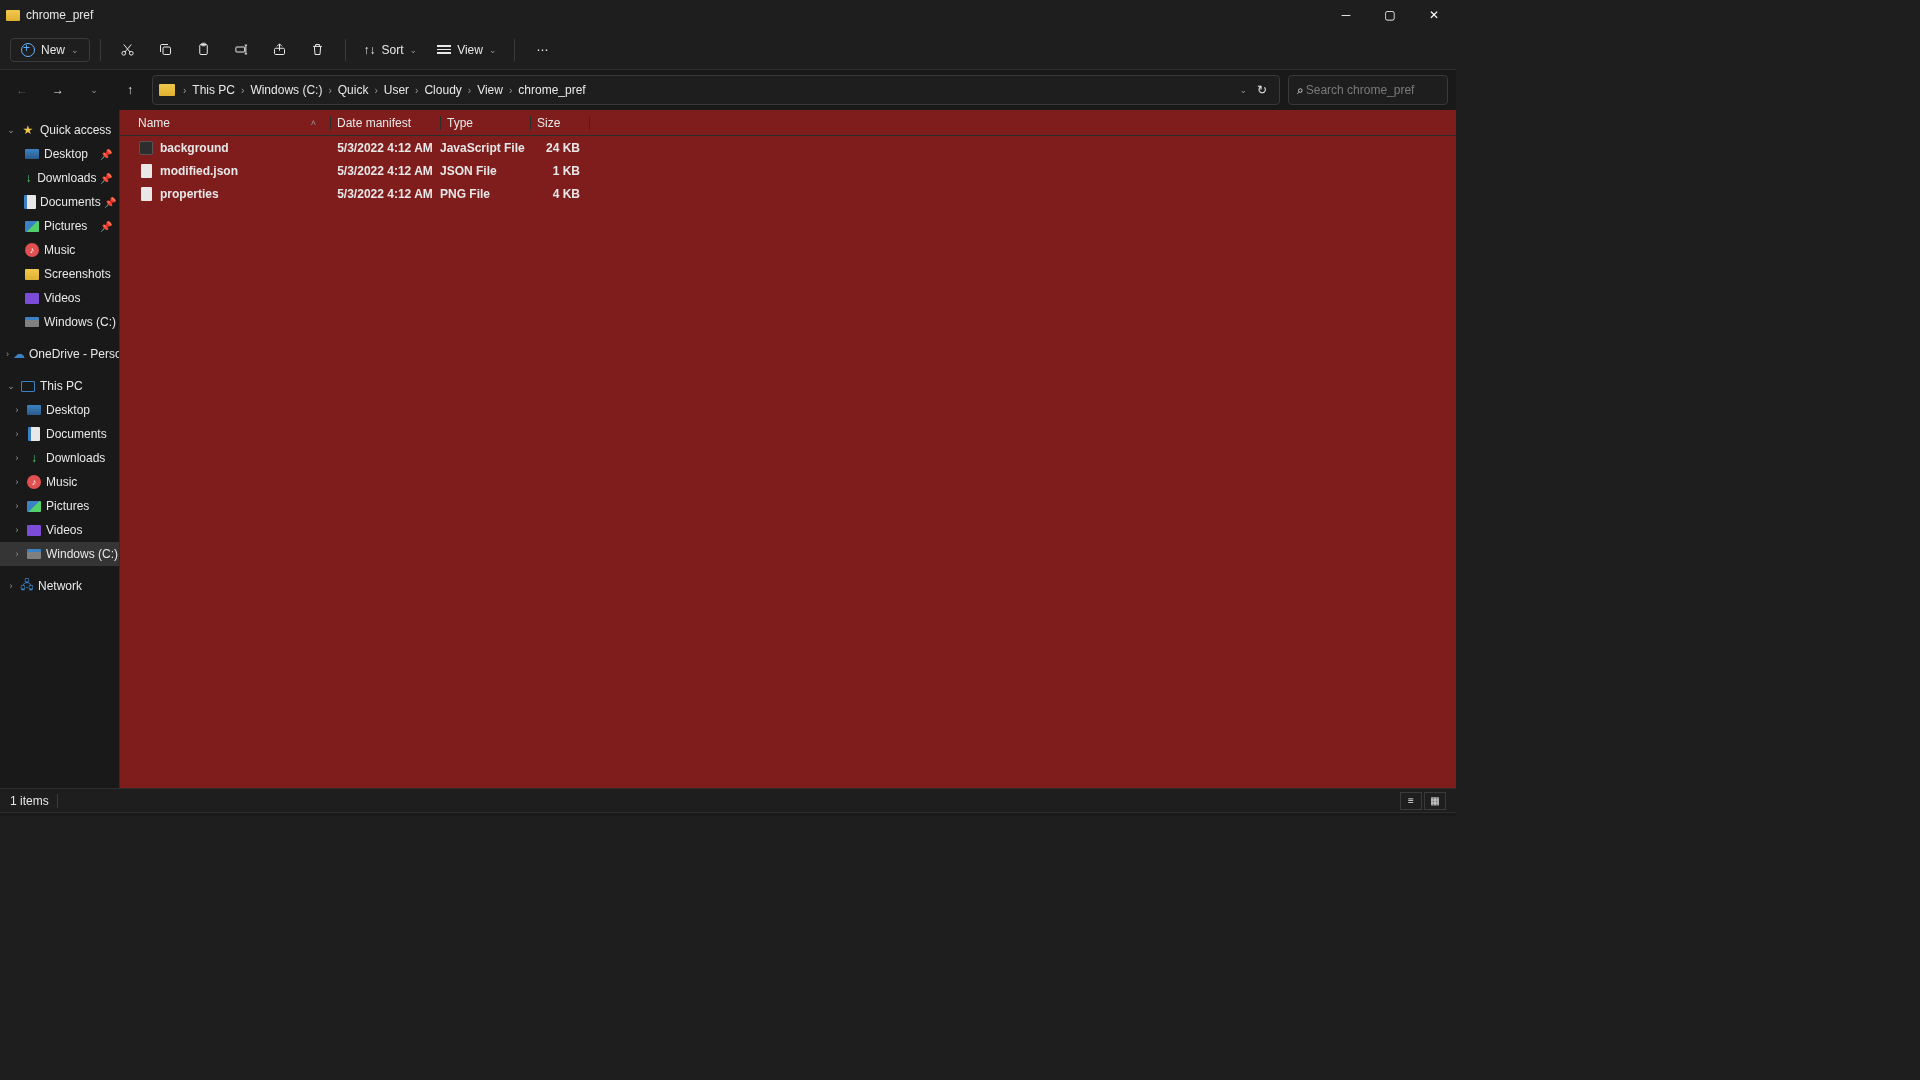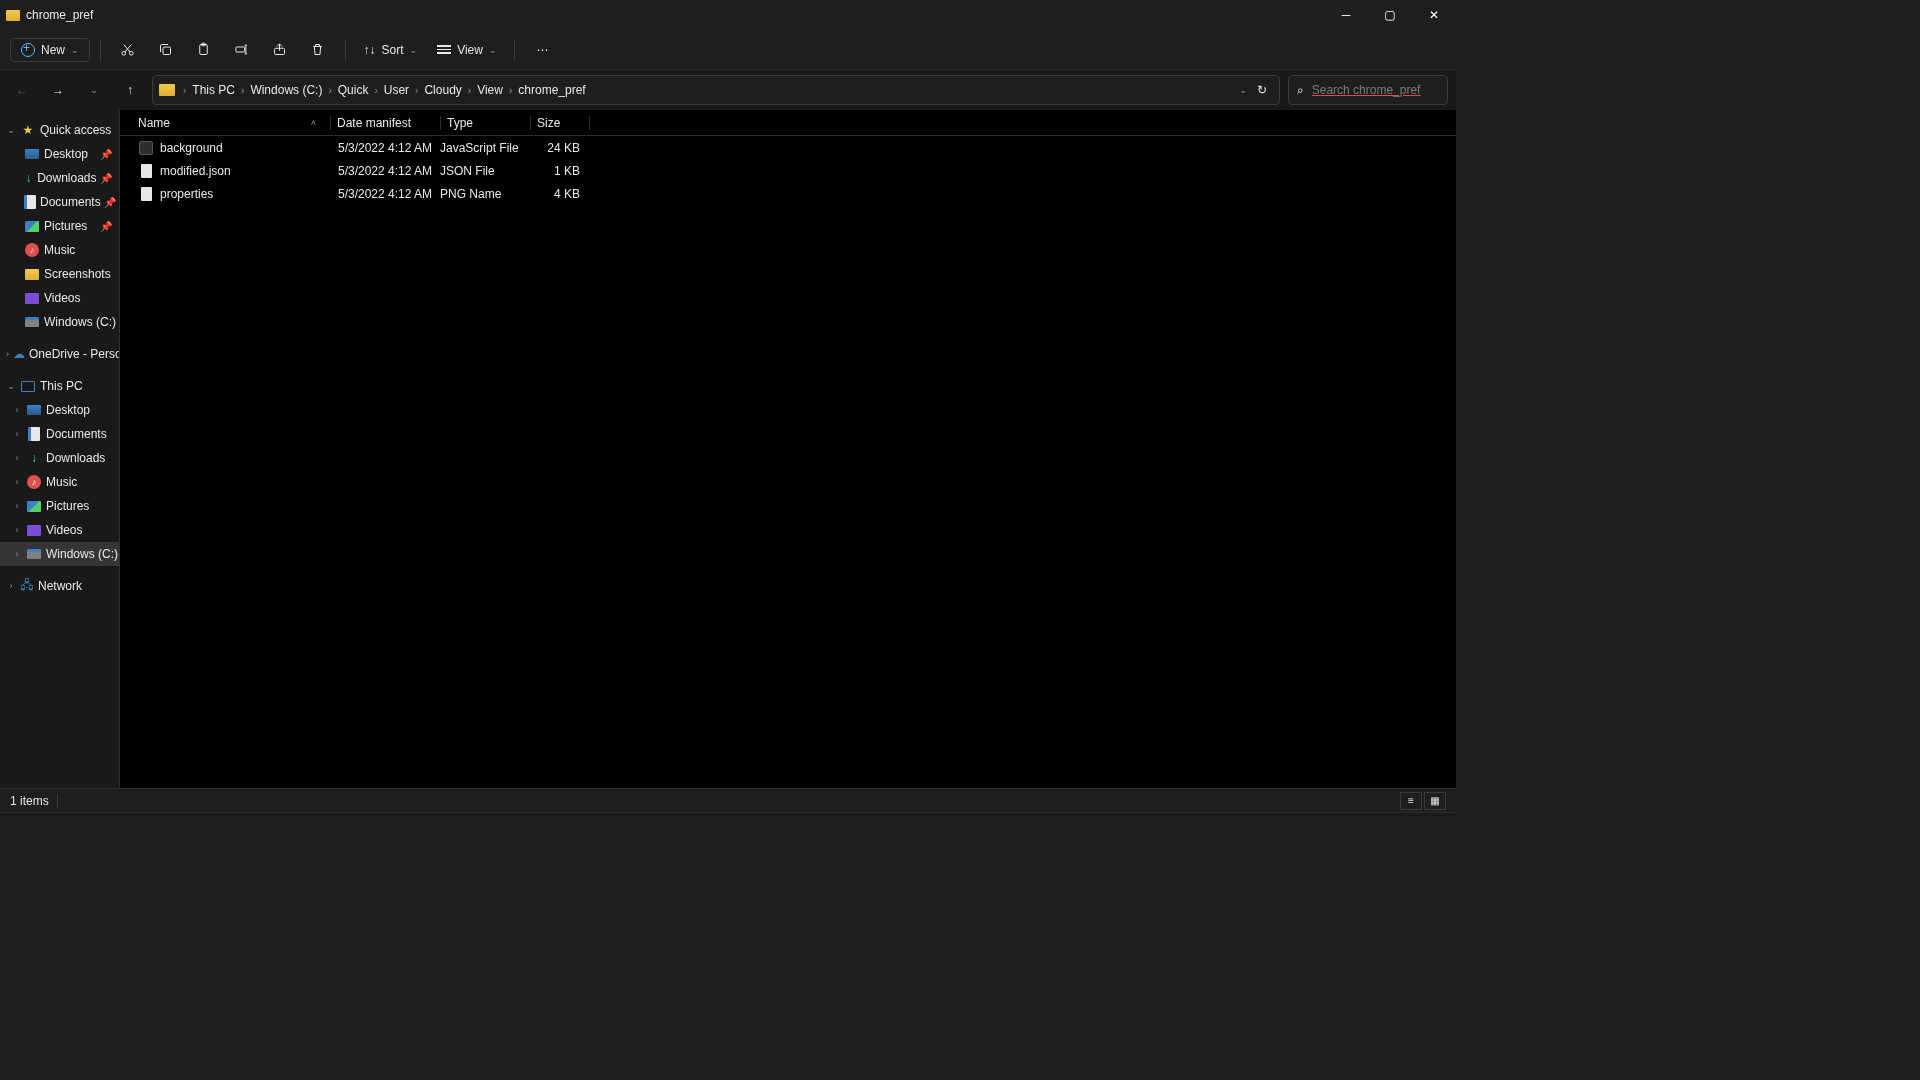--- a/index.html
+++ b/index.html
@@ -20,50 +20,50 @@
 .chev { font-size: 9px; color: #969696; }
 .addrbar { height: 40px; background: #191919; display: flex; align-items: center; padding: 0 8px; gap: 8px; }
 .nav-ic { width: 28px; height: 28px; display: flex; align-items: center; justify-content: center; color: #e8e8e8; border-radius: 4px; }
 .nav-ic.dis { color: #555; }
 .crumb-bar { flex: 1; height: 30px; background: #1e1e1e; border: 1px solid #3a3a3a; border-radius: 4px; display: flex; align-items: center; padding: 0 6px; gap: 0; }
 .crumb-bar .folder-ic { width: 16px; height: 12px; background: linear-gradient(#f0c84e,#e0b030); border-radius: 1px; margin-right: 6px; }
 .crumb { padding: 0 4px; }
 .crumb-sep { color: #969696; padding: 0 2px; font-size: 10px; }
 .crumb-end { margin-left: auto; display: flex; align-items: center; gap: 10px; padding-right: 6px; }
 .search-bar { width: 160px; height: 30px; background: #1e1e1e; border: 1px solid #3a3a3a; border-radius: 4px; display: flex; align-items: center; padding: 0 8px; }
-.search-bar input { background: transparent; border: none; outline: none; color: #ef4444; width: 100%; margin-left: 8px; text-decoration: underline; }
+.search-bar input { background: transparent; border: none; outline: none; color: #fca5a5; width: 100%; margin-left: 2px; }
 .search-bar input::placeholder { color: #7a7a7a; }
 .main { display: flex; height: 678px; background: #191919; }
 .nav-pane { width: 120px; background: #191919; border-right: 1px solid #2d2d2d; padding-top: 8px; overflow: hidden; }
 .nav-item { display: flex; align-items: center; height: 24px; padding-left: 6px; gap: 4px; white-space: nowrap; }
 .nav-item.sel { background: #353535; }
 .nav-exp { width: 10px; font-size: 9px; color: #969696; text-align: center; }
 .nav-ic-sm { width: 16px; height: 16px; display: flex; align-items: center; justify-content: center; }
 .pin { margin-left: auto; margin-right: 6px; color: #808080; font-size: 10px; }
 .icon-folder { width: 14px; height: 11px; background: linear-gradient(#f0c84e,#e0b030); border-radius: 1px; }
 .icon-star { color: #f0c84e; }
 .icon-desktop { width: 14px; height: 10px; background: linear-gradient(#3b82c4,#2a5a8a); border-radius: 1px; }
 .icon-download { color: #54d06a; }
 .icon-doc { width: 12px; height: 14px; background: #e8e8e8; border-radius: 1px; border-left: 3px solid #3b82c4; }
 .icon-pic { width: 14px; height: 11px; background: linear-gradient(135deg,#3b82c4 50%,#54d06a 50%); border-radius: 1px; }
 .icon-music { width: 14px; height: 14px; background: #e05050; border-radius: 50%; display:flex; align-items:center; justify-content:center; color:#fff; font-size:9px; }
 .icon-video { width: 14px; height: 11px; background: #7b4dd6; border-radius: 1px; }
 .icon-drive { width: 14px; height: 10px; background: #808080; border-radius: 1px; border-top: 3px solid #3b82c4; }
 .icon-cloud { color: #3b82c4; }
 .icon-pc { width: 14px; height: 11px; border: 1.5px solid #3b82c4; border-radius: 1px; }
 .icon-net { width: 14px; height: 11px; color:#3b82c4; }
-.content { flex: 1; background: #000000; }
+.content { flex: 1; background: #7f1d1d; }
 .cols { display: flex; height: 26px; align-items: center; border-bottom: 1px solid #2d2d2d; padding-left: 18px; }
 .col { color: #b8b8b8; font-size: 12px; display: flex; align-items: center; }
 .col.name { width: 192px; }
 .col.date { width: 110px; border-left: 1px solid #2d2d2d; padding-left: 6px; }
 .col.type { width: 90px; border-left: 1px solid #2d2d2d; padding-left: 6px; }
 .col.size { width: 60px; border-left: 1px solid #2d2d2d; padding-left: 6px; border-right: 1px solid #2d2d2d; }
 .sort-ind { margin-left: auto; margin-right: 14px; color: #969696; font-size: 9px; }
-.file-row { display: flex; height: 23px; align-items: center; padding-left: 18px; }
+.file-row { display: flex; height: 23px; align-items: center; padding-left: 18px; font-weight: bold; }
 .file-ic { width: 16px; height: 16px; margin-right: 6px; display: flex; align-items: center; justify-content: center; }
 .cell.name { width: 192px; display: flex; align-items: center; }
 .cell.date { width: 110px; text-align: center; }
 .cell.type { width: 90px; }
 .cell.size { width: 60px; text-align: right; padding-right: 10px; }
 .ic-js { width: 14px; height: 14px; background: #2d2d2d; border: 1px solid #555; border-radius: 2px; }
 .ic-json { width: 11px; height: 14px; background: #e8e8e8; border-radius: 1px; }
 .status { height: 24px; background: #1e1e1e; display: flex; align-items: center; padding: 0 10px; border-top: 1px solid #2d2d2d; }
 .status-sep { width: 1px; height: 14px; background: #3a3a3a; margin-left: 8px; }
 .status-right { margin-left: auto; display: flex; gap: 2px; }
@@ -364,21 +364,21 @@
       <div class="cell size">1 KB</div>
     </div>
     <div class="file-row">
       <div class="cell name">
           <span class="file-ic">
             <span class="ic-json"></span>
           </span>
           <span>properties</span>
         </div>
       <div class="cell date">5/3/2022 4:12 AM</div>
-      <div class="cell type">PNG Name</div>
+      <div class="cell type">PNG File</div>
       <div class="cell size">4 KB</div>
     </div>
   </div>
 </div>
 
 <div class="status">
   <span>1 items</span>
   <span class="status-sep"></span>
   <div class="status-right">
     <div class="view-tog">≡</div>

